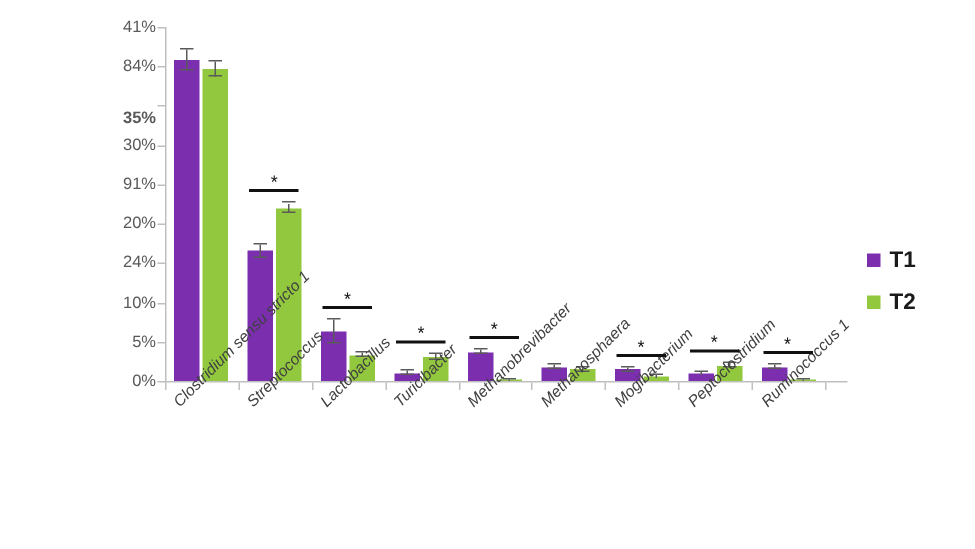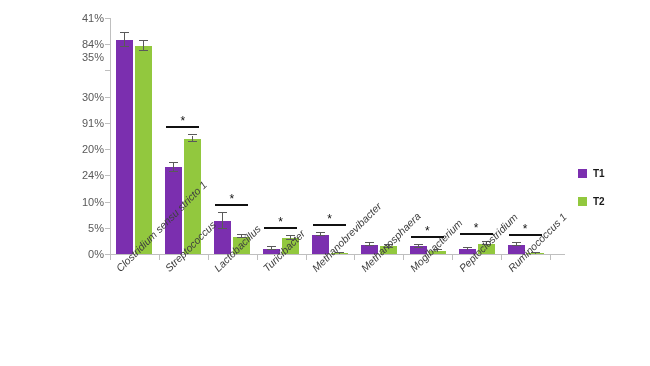--- a/index.html
+++ b/index.html
@@ -144,39 +144,39 @@
     align-items: center;
     height: 20px;
     margin-bottom: 8px;
   }
   .legend-swatch {
     width: 9px;
     height: 9px;
     margin-right: 6px;
   }
   .legend-label {
-    font-size: 10px;
+    font-size: 15px;
     font-weight: bold;
     color: #1a1a1a;
   }
 </style>
 </head>
 <body>
 
 <div id="chart-root">
 
   <div class="ytick-labels">
       <div class="ytick" style="top: 254px;">0%</div>
       <div class="ytick" style="top: 227.778px;">5%</div>
       <div class="ytick" style="top: 201.556px; text-align: center;">10%</div>
       <div class="ytick" style="top: 175.333px;">24%</div>
       <div class="ytick" style="top: 149.111px;">20%</div>
       <div class="ytick" style="top: 122.889px;">91%</div>
       <div class="ytick" style="top: 96.6667px;">30%</div>
-      <div class="ytick" style="top: 57px;">35%</div>
+      <div class="ytick" style="top: 79px; font-weight: bold;">35%</div>
       <div class="ytick" style="top: 44.2222px;">84%</div>
       <div class="ytick" style="top: 18px;">41%</div>
     </div>
 
   <div class="axis-line-y"></div>
   <div class="axis-line-x"></div>
 
   <div class="plot-area">
       <div class="group" style="left: 2.44444px; width: 44px;">
         <div class="bar t1" title="T1 Clostridium sensu stricto 1: 40.8%" style="height: 213.973px; background: rgb(123, 47, 175);"></div>

